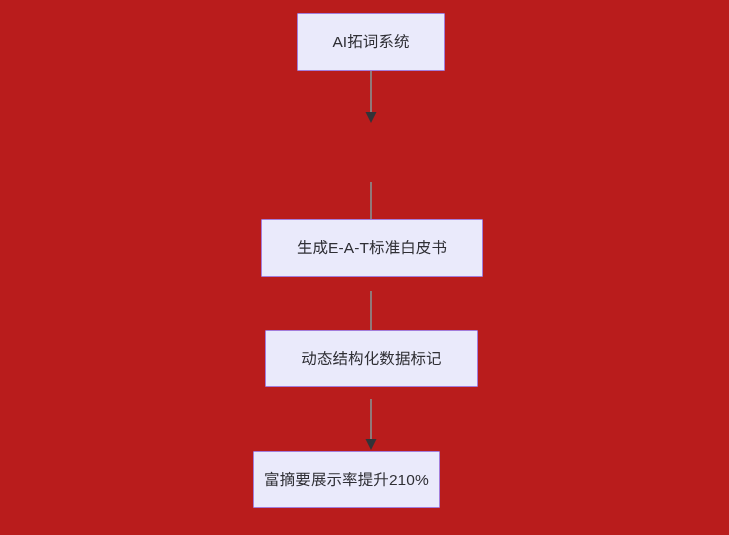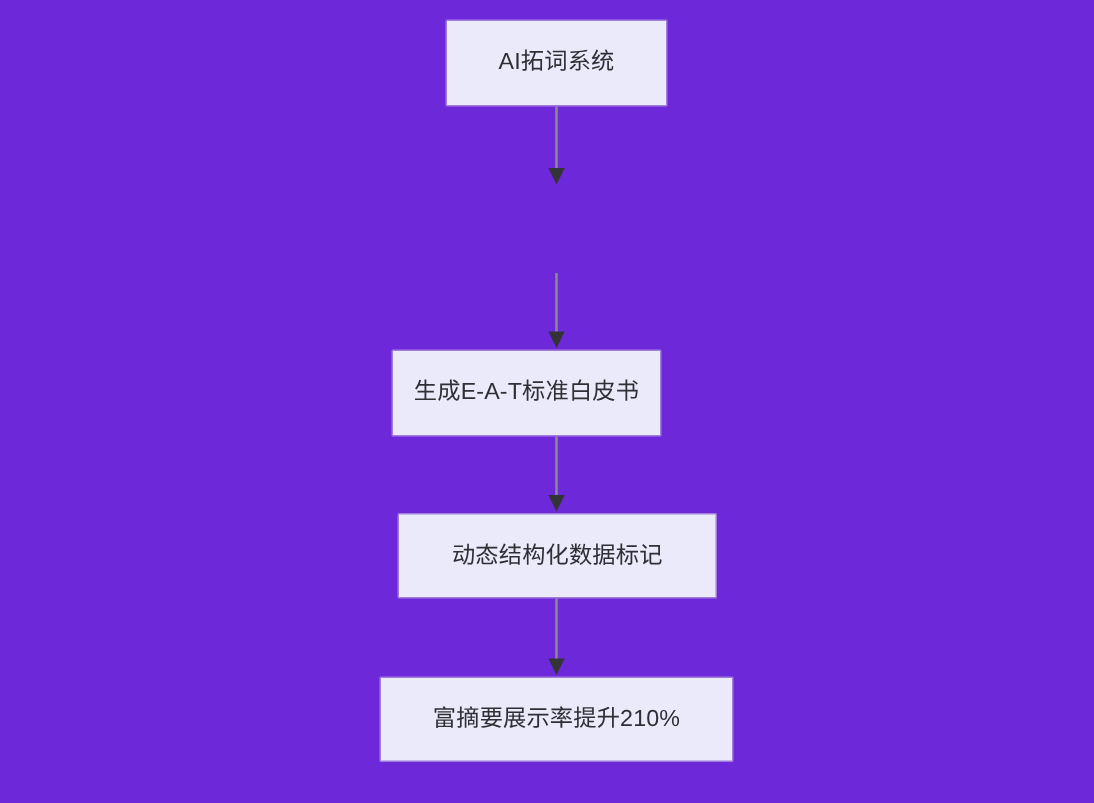--- a/index.html
+++ b/index.html
@@ -12,21 +12,21 @@
     height: 535px;
     background: #f8f8f9;
     font-family: "Liberation Sans", "DejaVu Sans", sans-serif;
     overflow: hidden;
   }
 
   #flow-canvas {
     position: relative;
     width: 729px;
     height: 535px;
-    background: #6d28d9;
+    background: #b91c1c;
   }
 
   
   .node {
     position: absolute;
     box-sizing: border-box;
     background: #eaeafb;
     border: 1.6px solid #a37ddb;
     border-radius: 1px;
     display: flex;
@@ -39,23 +39,23 @@
     line-height: 1.25;
     color: #2f2f35;
     letter-spacing: 0.1px;
     white-space: nowrap;
     user-select: none;
   }
 
   
   #node-1 { left: 297px; top: 13px;  width: 148px; height: 58px; }
   #node-2 { left: 276px; top: 124px; width: 190px; height: 58px; }
-  #node-3 { left: 261px; top: 233px; width: 180px; height: 58px; }
-  #node-4 { left: 265px; top: 342px; width: 213px; height: 57px; }
-  #node-5 { left: 253px; top: 451px; width: 236px; height: 57px; }
+  #node-3 { left: 261px; top: 219px; width: 222px; height: 58px; }
+  #node-4 { left: 265px; top: 330px; width: 213px; height: 57px; }
+  #node-5 { left: 253px; top: 451px; width: 187px; height: 57px; }
 
   
   .edge {
     position: absolute;
     left: 0;
     top: 0;
     width: 729px;
     height: 535px;
     pointer-events: none;
     overflow: visible;

